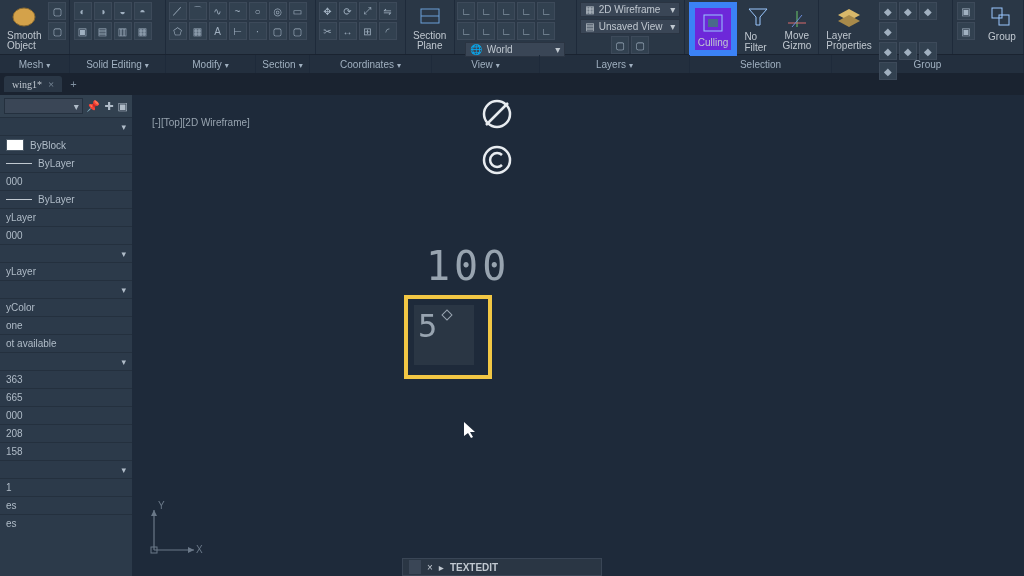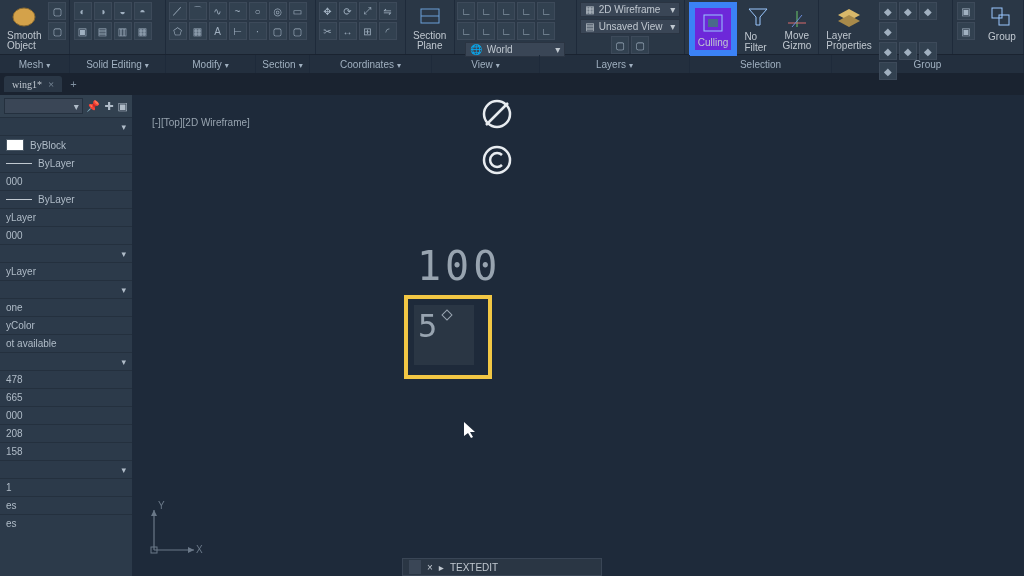--- a/index.html
+++ b/index.html
@@ -505,34 +505,34 @@
         <span class="chev"></span>
       </div>
     <div class="prop-row">
         <span>yLayer</span>
       </div>
 
     <div class="prop-row header">
         <span class="chev"></span>
       </div>
     <div class="prop-row">
+        <span>yColor</span>
+      </div>
+    <div class="prop-row">
         <span>one</span>
-      </div>
-    <div class="prop-row">
-        <span>yColor</span>
       </div>
     <div class="prop-row">
         <span>ot available</span>
       </div>
 
     <div class="prop-row header">
         <span class="chev"></span>
       </div>
     <div class="prop-row">
-        <span>478</span>
+        <span>363</span>
       </div>
     <div class="prop-row">
         <span>665</span>
       </div>
     <div class="prop-row">
         <span>000</span>
       </div>
     <div class="prop-row">
         <span>208</span>
       </div>
@@ -564,21 +564,21 @@
         </svg>
     </div>
 
     <div class="sym" style="left:348px; top:48px">
       <svg width="34" height="34">
           <circle cx="17" cy="17" r="13" fill="none" stroke="#e8ecf0" stroke-width="2.5"></circle>
           <path d="M22 12 A7 7 0 1 0 22 22" fill="none" stroke="#e8ecf0" stroke-width="2.5"></path>
         </svg>
     </div>
 
-    <div class="text-100" style="left:285px; top:148px">100</div>
+    <div class="text-100" style="left:294px; top:148px">100</div>
 
     <div class="edit-box" style="left:272px; top:200px; width:88px; height:84px">
       <div class="edit-inner">
         <span class="txt">5</span>
         <span class="grip"></span>
       </div>
     </div>
 
     <div class="cursor-arrow" style="left:332px; top:327px">
       <svg width="12" height="16">
@@ -595,16 +595,16 @@
         <rect x="9" y="45" width="6" height="6" fill="none" stroke="#6a7888"></rect>
       </svg>
       <span style="position:absolute;left:54px;top:42px">X</span>
       <span style="position:absolute;left:16px;top:-2px">Y</span>
     </div>
 
     <div class="cmdline">
       <span class="handle"></span>
       <span>×</span>
       <span>▸</span>
-      <span style="font-weight:normal">TEXTEDIT</span>
+      <span style="font-weight:bold">TEXTEDIT</span>
     </div>
   </div>
 </div>
 
 </body></html>

